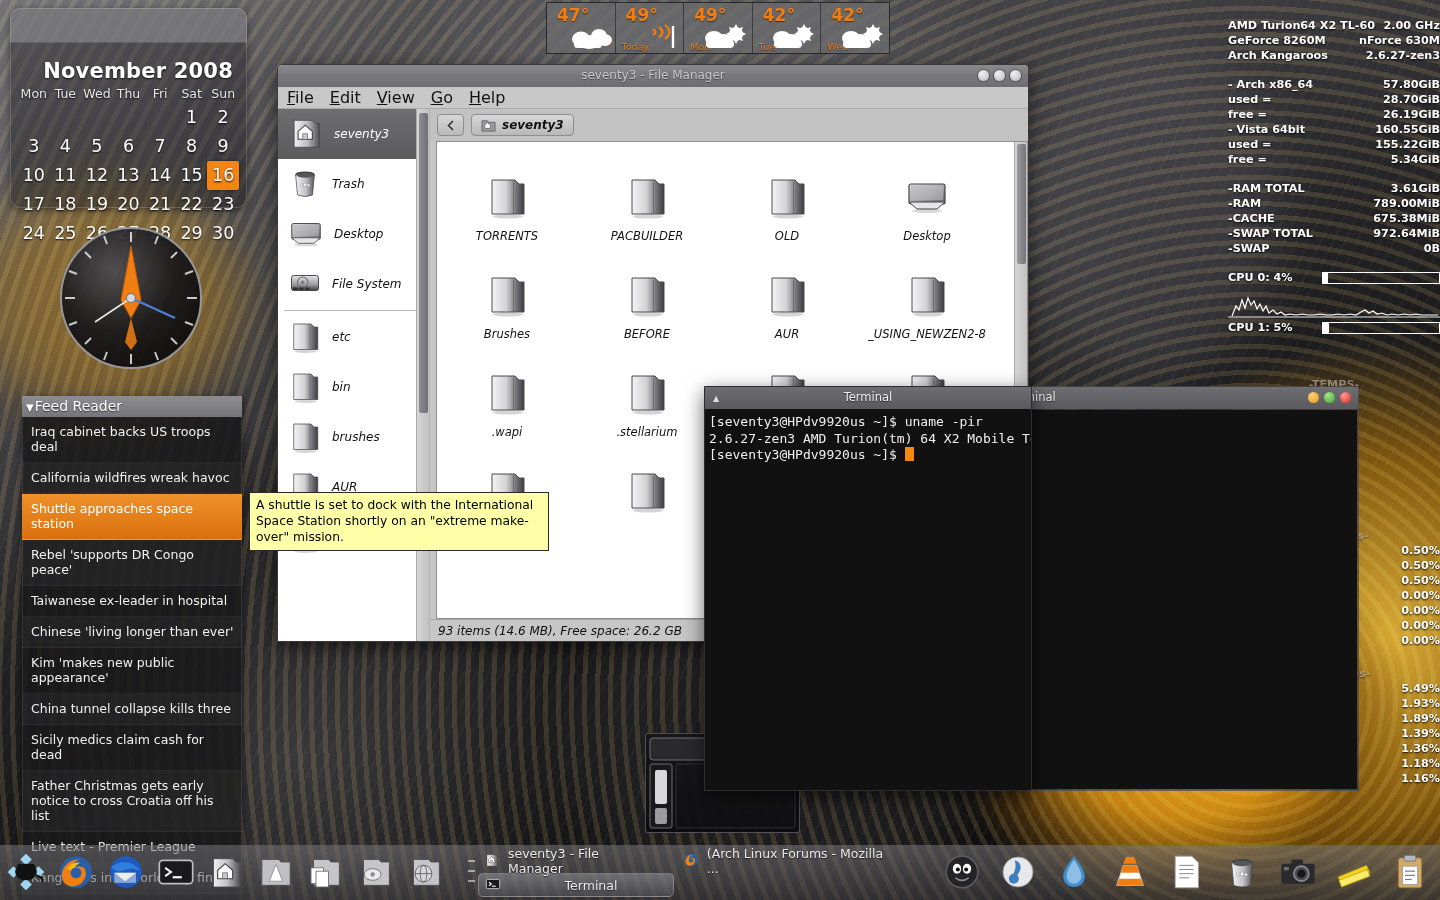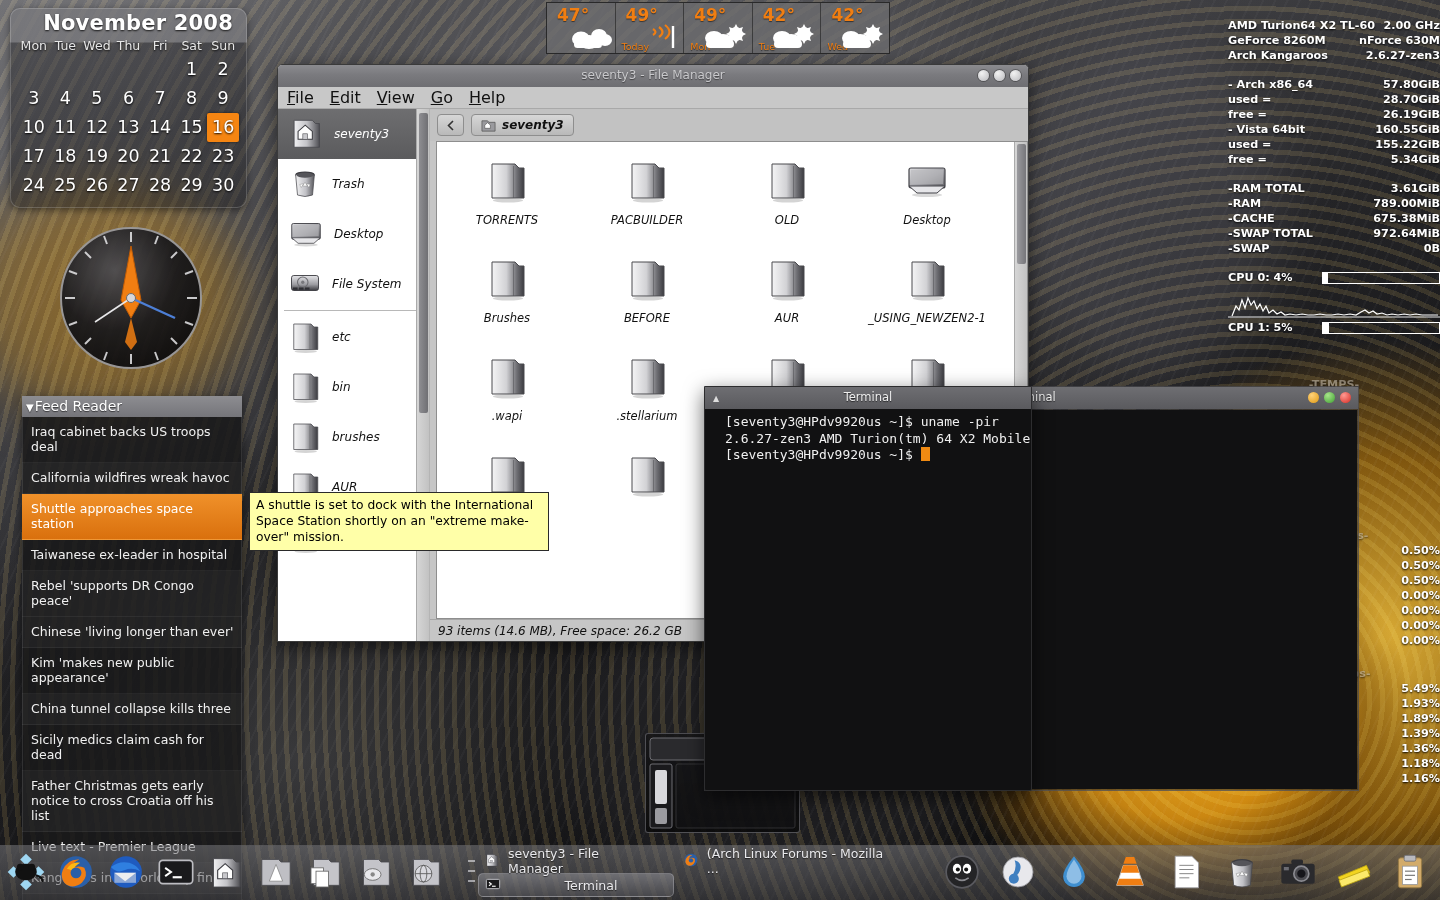--- a/index.html
+++ b/index.html
@@ -38,20 +38,21 @@
     left:10px; top:8px; width:237px; height:200px;
     border-radius:10px;
     background:linear-gradient(180deg, rgba(120,120,124,.80) 0px, rgba(120,120,124,.80) 34px, rgba(40,40,44,.46) 35px, rgba(24,24,27,.42) 100%);
     box-shadow:0 0 0 1px rgba(255,255,255,.18) inset, 0 2px 7px rgba(0,0,0,.45);
     color:#fff;
   }
   #cal-title{
     text-align:right; padding:3px 14px 0 0;
     font-size:21px; font-weight:bold; letter-spacing:.2px;
     text-shadow:0 1px 2px rgba(0,0,0,.8);
+    margin-top:48px;
   }
   #cal-dows{display:flex; padding:3px 8px 0 8px;}
   #cal-dows span{flex:1; text-align:center; font-size:12.5px; color:#e7e7e7;
     text-shadow:0 1px 2px rgba(0,0,0,.9);}
   #cal-grid{display:flex; flex-wrap:wrap; padding:2px 8px 0 8px;}
   #cal-grid .cell{
     width:calc(100%/7); text-align:center; font-size:17.5px; line-height:29px;
     color:#fff; text-shadow:0 1px 2px rgba(0,0,0,.95);
   }
   #cal-grid .cell.today{
@@ -187,21 +188,21 @@
   .pbtn{
     height:22px; min-width:22px; border-radius:4px; border:1px solid #8e8e8e;
     background:linear-gradient(180deg,#d7d7d7,#b9b9b9);
     display:flex; align-items:center; justify-content:center; gap:6px;
     padding:0 9px; font-size:12px; font-weight:bold; color:#111;
   }
   #fm-files{
     flex:1; background:#fff; margin:0 0 0 6px; border:1px solid #8e8e8e;
     position:relative; overflow:hidden;
   }
-  #fm-grid{display:flex; flex-wrap:wrap; padding:8px 0 0 0;}
+  #fm-grid{display:flex; flex-wrap:wrap; padding:24px 0 0 0;}
   .fitem{
     width:140px; height:98px; display:flex; flex-direction:column;
     align-items:center; justify-content:flex-start; padding-top:6px;
   }
   .fitem .lbl{font-size:11.5px; color:#111; margin-top:5px; text-align:center;}
   #fm-files-scroll{
     position:absolute; right:0; top:0; width:13px; height:100%;
     background:linear-gradient(90deg,#d6d6d6,#c2c2c2); border-left:1px solid #aaa;
   }
   #fm-files-scroll .thumb{
@@ -226,21 +227,21 @@
   #term-title{
     height:22px; flex:0 0 auto; position:relative;
     background:linear-gradient(180deg,#6e6e72,#5a5a5e);
   }
   #term-title .tt{
     position:absolute; left:0; right:0; top:3px; text-align:center;
     font-size:11.5px; color:#eee; text-shadow:0 1px 1px rgba(0,0,0,.6);
   }
   #term-title .up{position:absolute; left:8px; top:7px; font-size:8px; color:#ddd;}
   #term-body{
-    flex:1; padding:5px 4px 4px 20px;
+    flex:1; padding:5px 4px 4px 4px;
     font-family:"DejaVu Sans Mono", monospace;
     font-size:13px; line-height:16.5px; color:#f0f0f0;
     white-space:pre; overflow:hidden;
   }
   #term-cursor{display:inline-block; width:9px; height:14px;
     background:#f08a12; vertical-align:-2px;}
   
   #term-outer{
     position:absolute; left:704px; top:386px; width:655px; height:405px;
     z-index:39;
@@ -393,22 +394,22 @@
 </div>
 
 <div class="widget" id="feed">
   <div id="feed-header">
     <span class="tri">▼</span><span>Feed Reader</span>
   </div>
   <div id="feed-list">
       <div class="feed-item">Iraq cabinet backs US troops deal</div>
       <div class="feed-item alt">California wildfires wreak havoc</div>
       <div class="feed-item sel">Shuttle approaches space station</div>
+      <div class="feed-item alt">Rebel 'supports DR Congo peace'</div>
       <div class="feed-item">Taiwanese ex-leader in hospital</div>
-      <div class="feed-item alt">Rebel 'supports DR Congo peace'</div>
       <div class="feed-item alt">Chinese 'living longer than ever'</div>
       <div class="feed-item">Kim 'makes new public appearance'</div>
       <div class="feed-item alt">China tunnel collapse kills three</div>
       <div class="feed-item">Sicily medics claim cash for dead</div>
       <div class="feed-item alt">Father Christmas gets early notice to cross Croatia off his list</div>
       <div class="feed-item">Live text - Premier League</div>
       <div class="feed-item alt">Kangaroos into World Cup final</div>
       <div class="feed-item">Send your video, pictures and story ideas</div>
     </div>
 </div>
@@ -1000,21 +1001,21 @@
       <stop offset="78%" stop-color="#6e6e73"></stop>
                       <stop offset="100%" stop-color="#3b3b40"></stop>
     </linearGradient>
                   </defs>
     <path d="M9 8 h23 l4 4 h5 v30 H9 Z" fill="url(#fg48)" stroke="#4a4a4f" stroke-width="1"></path>
     <path d="M9 8 L31 11 V42 L9 42 Z" fill="none"></path>
     <path d="M9 8 L30 11 L30 42 L9 42 Z" fill="url(#fg48)" opacity=".0"></path>
     <path d="M30.5 10 L30.5 42" stroke="#55555a" stroke-width="1" opacity=".6"></path>
     <ellipse cx="25" cy="44.5" rx="15" ry="2" fill="#000" opacity=".17"></ellipse>
   </svg></span>
-       <span class="lbl">_USING_NEWZEN2-1</span>
+       <span class="lbl">_USING_NEWZEN2-8</span>
      </div>
             <div class="fitem">
        <span><svg width="48" height="48" viewBox="0 0 48 48">
     <defs>
                     <linearGradient id="fg48" x1="0" y1="0" x2="1" y2="0">
       <stop offset="0%" stop-color="#f4f4f5"></stop>
                       <stop offset="45%" stop-color="#d2d2d5"></stop>
       <stop offset="78%" stop-color="#6e6e73"></stop>
                       <stop offset="100%" stop-color="#3b3b40"></stop>
     </linearGradient>

